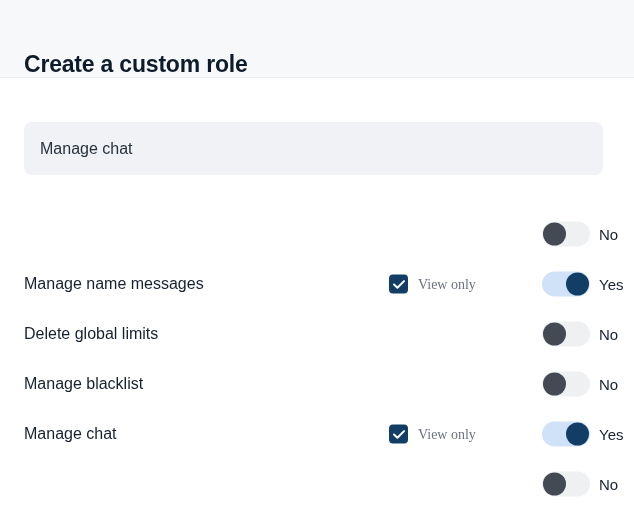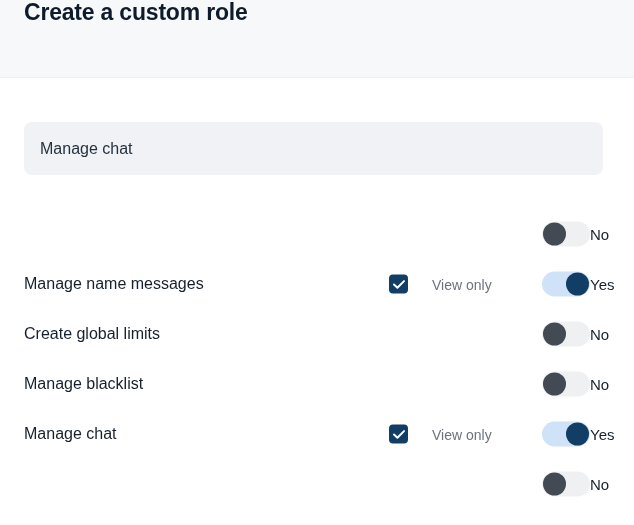--- a/index.html
+++ b/index.html
@@ -23,21 +23,21 @@
     position: relative;
     overflow: hidden;
   }
 
   
   .header {
     height: 78px;
     background: #f7f8fa;
     border-bottom: 1px solid #eceef1;
     display: flex;
-    align-items: flex-start;
+    align-items: flex-end;
     padding-left: 24px;
   }
 
   .header-title {
     font-size: 23px;
     font-weight: bold;
     color: #0d1b2a;
     letter-spacing: -0.2px;
     line-height: 1.1;
   }
@@ -93,21 +93,22 @@
   }
 
   
   .viewonly {
     position: absolute;
     left: 365px;
     top: 50%;
     transform: translateY(-50%);
     display: flex;
     align-items: center;
-    gap: 24px;
+    gap: 10px;
+    font-family: Liberation Serif, serif;
   }
 
   .checkbox {
     width: 19px;
     height: 19px;
     border-radius: 4px;
     background: #123e66;
     display: flex;
     align-items: center;
     justify-content: center;
@@ -123,20 +124,21 @@
   }
 
   
   .toggle-group {
     position: absolute;
     left: 518px;
     top: 50%;
     transform: translateY(-50%);
     display: flex;
     align-items: center;
+    gap: 9px;
   }
 
   .toggle {
     position: relative;
     width: 48px;
     height: 25px;
     border-radius: 13px;
     flex: none;
   }
 
@@ -195,21 +197,21 @@
             <span class="viewonly-label">View only</span>
           </div>
           <div class="toggle-group">
             <span class="toggle on">
               <span class="knob"></span>
             </span>
             <span class="toggle-value">Yes</span>
           </div>
         </div>
         <div class="perm-row">
-          <div class="perm-label">Create global limits</div>
+          <div class="perm-label">Delete global limits</div>
           <div class="toggle-group">
             <span class="toggle off">
               <span class="knob"></span>
             </span>
             <span class="toggle-value">No</span>
           </div>
         </div>
         <div class="perm-row">
           <div class="perm-label">Manage blacklist</div>
           <div class="toggle-group">

